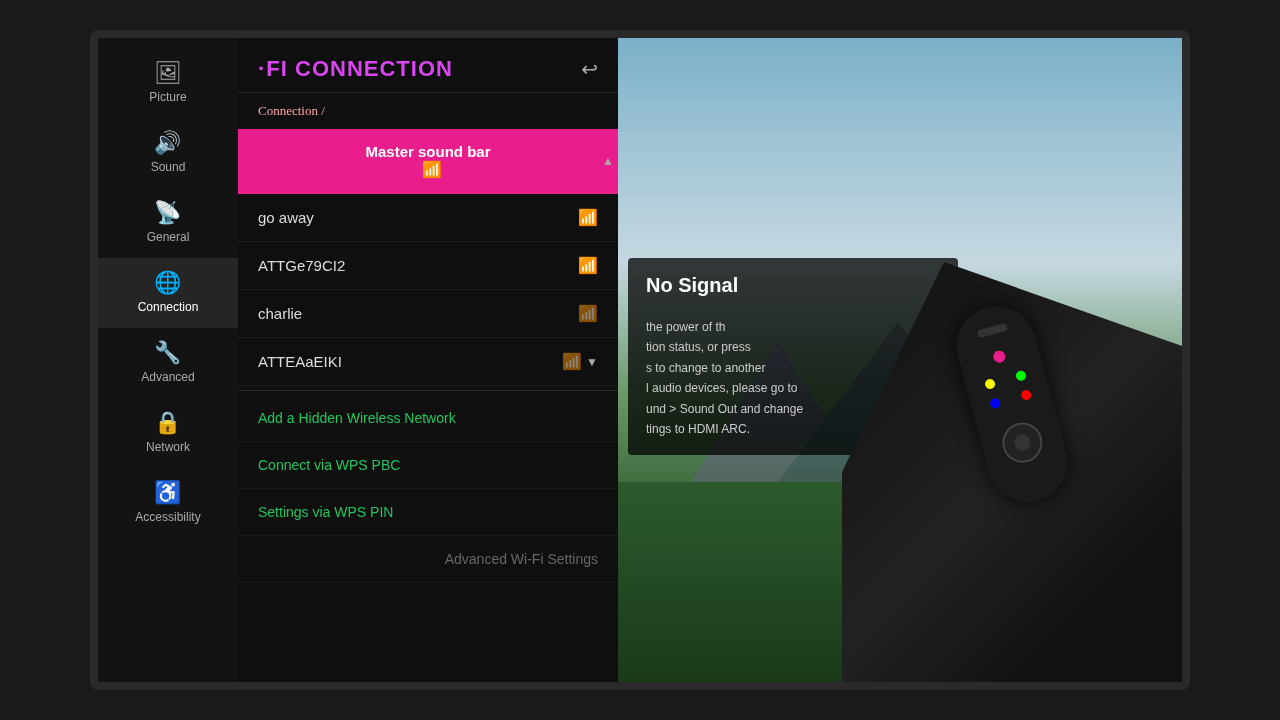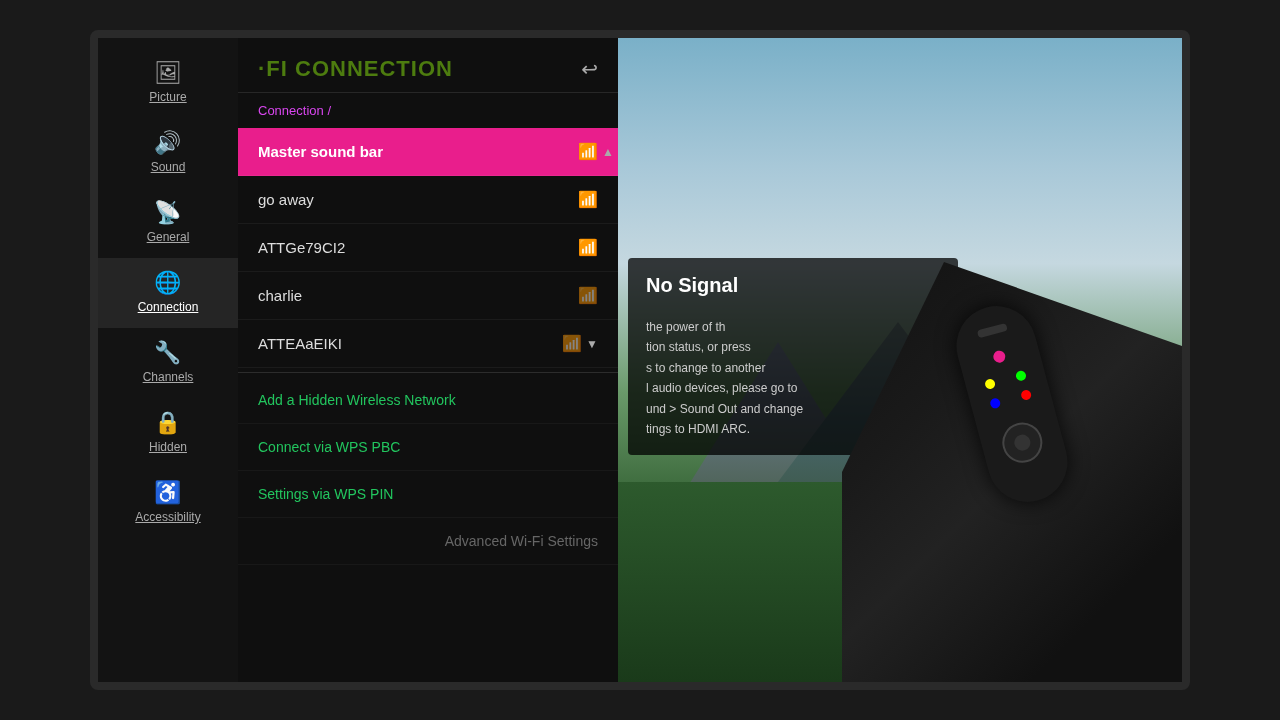--- a/index.html
+++ b/index.html
@@ -57,21 +57,20 @@
     }
 
     .sidebar-icon {
       font-size: 22px;
       line-height: 1;
     }
 
     .sidebar-label {
       font-size: 12px;
       text-align: center;
-      text-decoration: underline;
     }
 
     
     .main-panel {
       width: 380px;
       background: rgba(15, 15, 15, 0.92);
       display: flex;
       flex-direction: column;
       flex-shrink: 0;
       z-index: 10;
@@ -79,37 +78,38 @@
 
     .panel-header {
       padding: 18px 20px 10px;
       display: flex;
       align-items: center;
       justify-content: space-between;
       border-bottom: 1px solid rgba(255,255,255,0.1);
     }
 
     .panel-title {
-      color: #4d7c0f;
+      color: #d946ef;
       font-size: 22px;
       font-weight: bold;
       letter-spacing: 1px;
       text-transform: uppercase;
     }
 
     .back-btn {
       color: #aaa;
       font-size: 20px;
       cursor: pointer;
     }
 
     .breadcrumb {
       padding: 10px 20px;
-      color: #d946ef;
+      color: #fca5a5;
       font-size: 13px;
+      font-family: Liberation Serif, serif;
     }
 
     .network-list {
       flex: 1;
       overflow: hidden;
     }
 
     .network-item {
       display: flex;
       align-items: center;
@@ -119,20 +119,21 @@
       color: #ddd;
       font-size: 15px;
       border-bottom: 1px solid rgba(255,255,255,0.05);
       position: relative;
     }
 
     .network-item.selected {
       background: #e91e8c;
       color: #fff;
       font-weight: bold;
+      flex-direction: column;
     }
 
     .network-name {
       flex: 1;
     }
 
     .wifi-icon {
       font-size: 16px;
       margin-left: 8px;
     }
@@ -262,25 +263,25 @@
     <div class="sidebar-item">
       <span class="sidebar-icon">📡</span>
       <span class="sidebar-label">General</span>
     </div>
     <div class="sidebar-item active">
       <span class="sidebar-icon">🌐</span>
       <span class="sidebar-label">Connection</span>
     </div>
     <div class="sidebar-item">
       <span class="sidebar-icon">🔧</span>
-      <span class="sidebar-label">Channels</span>
+      <span class="sidebar-label">Advanced</span>
     </div>
     <div class="sidebar-item">
       <span class="sidebar-icon">🔒</span>
-      <span class="sidebar-label">Hidden</span>
+      <span class="sidebar-label">Network</span>
     </div>
     <div class="sidebar-item">
       <span class="sidebar-icon">♿</span>
       <span class="sidebar-label">Accessibility</span>
     </div>
   </div>
 
   <div class="main-panel">
     <div class="panel-header">
       <span class="panel-title">·FI CONNECTION</span>

